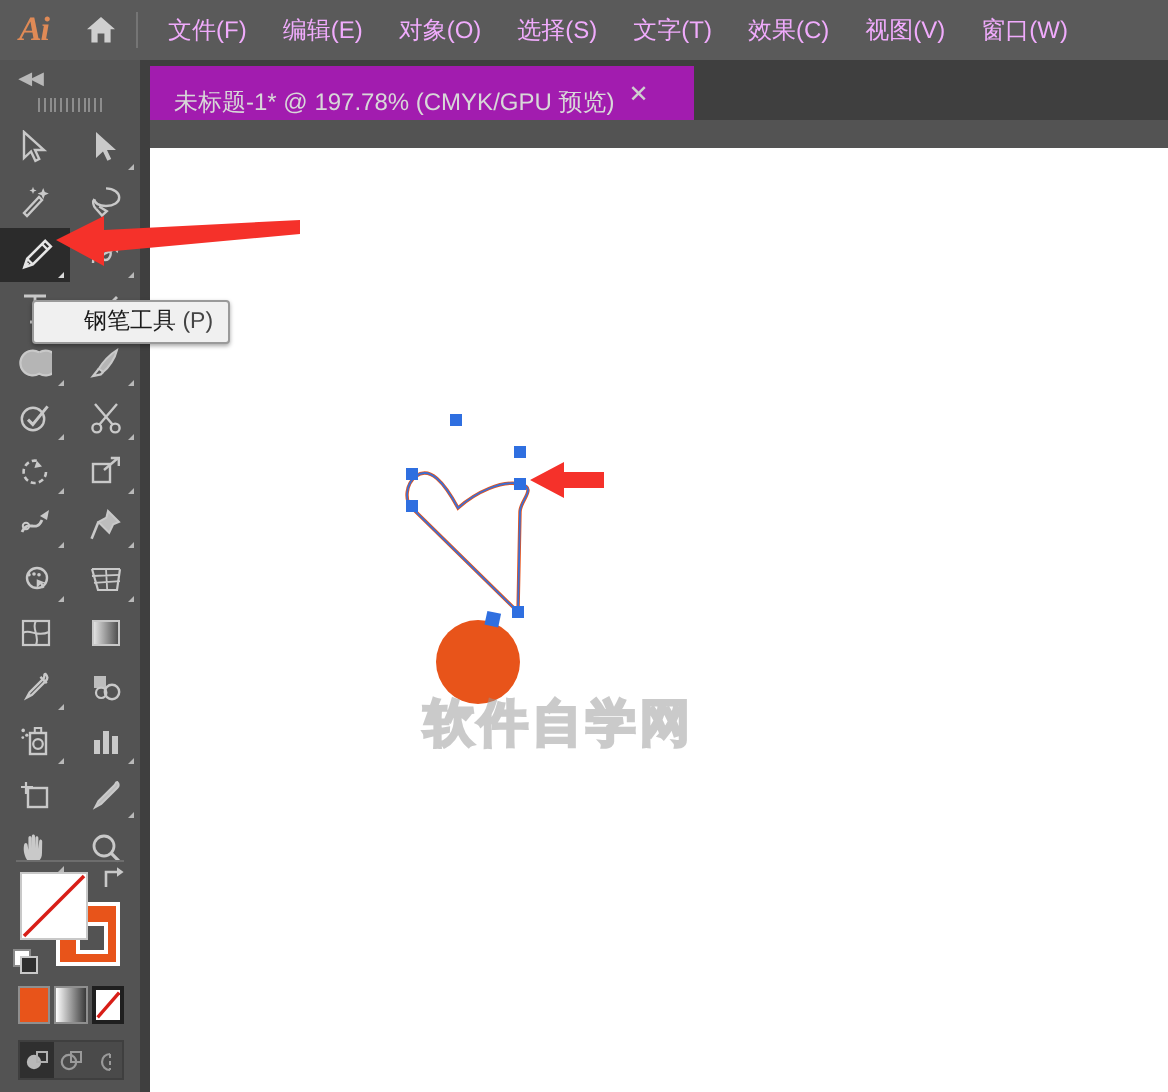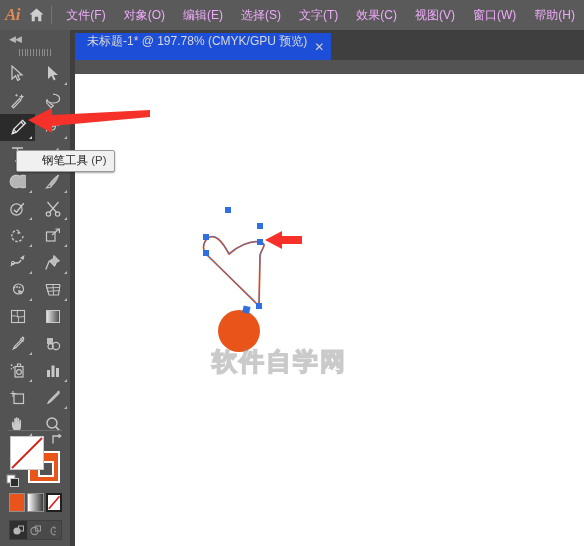--- a/index.html
+++ b/index.html
@@ -30,21 +30,21 @@
     color:#f0abfc;font-size:12px;padding:3px 9px;white-space:nowrap;cursor:default;
   }
 
   
   .tabstrip{
     position:absolute;left:75px;top:30px;width:509px;height:30px;
     background:#3f3f3f;
   }
   .doc-tab{
     position:absolute;left:0px;top:3px;height:27px;
-    background:#1d4ed8;display:flex;align-items:flex-start;padding:0 0 0 12px;
+    background:#a21caf;display:flex;align-items:flex-end;padding:0 16px 0 12px;
   }
   .doc-tab-label{color:#d8d8d8;font-size:12px;white-space:nowrap;}
   .doc-tab-close{
     width:24px;height:27px;display:flex;align-items:center;justify-content:center;
     color:#cfcfcf;font-size:12px;cursor:default;
   }
 
   
   .toolpanel{
     position:absolute;left:0;top:30px;width:70px;height:516px;
@@ -159,28 +159,27 @@
   <div class="menubar">
     <div class="ai-logo">Ai</div>
     <div class="home-icon">
       <svg width="17" height="16" viewBox="0 0 17 16">
         <path d="M8.5 1.5 L15.5 7.6 L13.3 7.6 L13.3 14.3 L10.2 14.3 L10.2 9.8 L6.8 9.8 L6.8 14.3 L3.7 14.3 L3.7 7.6 L1.5 7.6 Z" fill="#cfcfcf"></path>
       </svg>
     </div>
     <div class="menu-sep"></div>
     <div class="menu-items" id="menu-items">
         <div class="menu-item">文件(F)</div>
+        <div class="menu-item">编辑(E)</div>
         <div class="menu-item">对象(O)</div>
-        <div class="menu-item">编辑(E)</div>
         <div class="menu-item">选择(S)</div>
         <div class="menu-item">文字(T)</div>
         <div class="menu-item">效果(C)</div>
         <div class="menu-item">视图(V)</div>
         <div class="menu-item">窗口(W)</div>
-        <div class="menu-item">帮助(H)</div>
       </div>
   </div>
 
   <div class="tabstrip">
     <div class="doc-tab">
       <span class="doc-tab-label">未标题-1* @ 197.78% (CMYK/GPU 预览)</span>
       <span class="doc-tab-close">✕</span>
     </div>
   </div>
 

